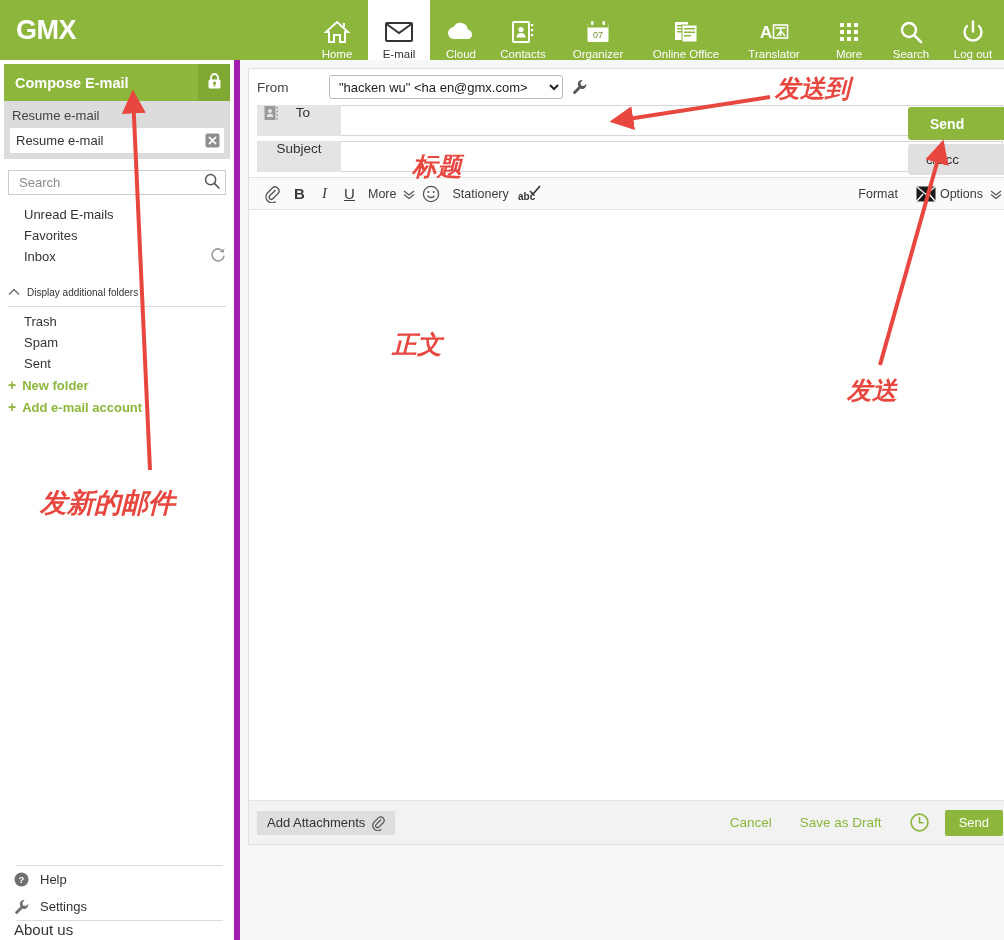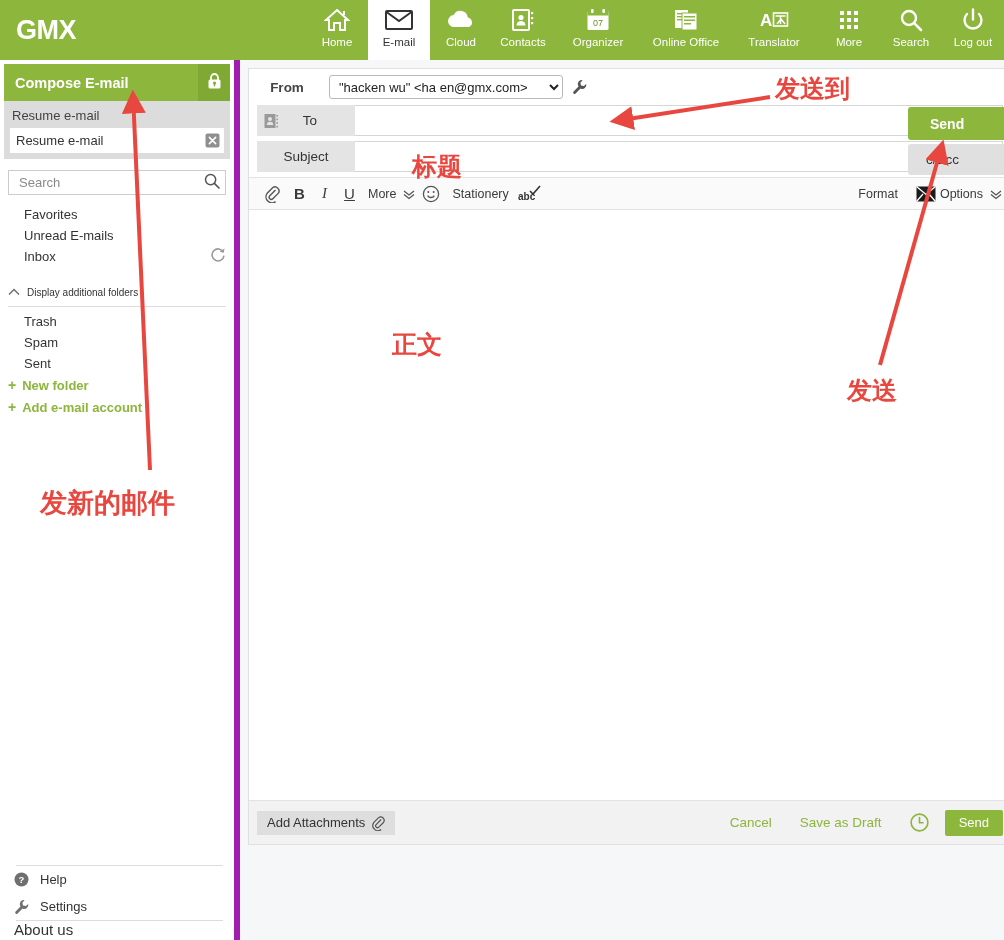--- a/index.html
+++ b/index.html
@@ -20,21 +20,21 @@
   }
   .topnav .logo {
     color:#fff; font-size:27px; font-weight:bold; letter-spacing:-0.5px;
     padding-left:16px; display:flex; align-items:center; height:60px;
   }
   .nav-spacer { flex: 1 1 auto; }
   .nav-items { display:flex; align-items:stretch; height:60px; }
   .nav-item {
     width:62px; height:60px;
     display:flex; flex-direction:column; align-items:center; justify-content:flex-start;
-    padding-top:6px;
+    padding-top:18px;
     color:#ffffff; font-size:11.5px; cursor:pointer;
     text-decoration:none;
   }
   .nav-item.wide { width:88px; }
   .nav-item .nico { height:28px; display:flex; align-items:center; justify-content:center; }
   .nav-item .nlabel { margin-top:2px; line-height:12px; white-space:nowrap; }
   .nav-item.active { background:#ffffff; color:#333333;text-align:right; }
 
   
   .sidebar {
@@ -106,32 +106,32 @@
     position:absolute; left:240px; top:60px; width:764px; height:880px;
     background:#f5f7f9;
   }
   .compose-card {
     position:absolute; left:8px; top:8px; width:764px;
     background:#ffffff; border:1px solid #e0e0e0;
   }
   .from-row {
     height:36px; display:flex; align-items:center; padding-left:8px;
   }
-  .from-label { width:72px; text-align:center; padding-right:12px; font-size:13.5px; color:#444;font-weight:bold; }
+  .from-label { width:72px; text-align:left; padding-right:12px; font-size:13.5px; color:#444; }
   .from-select {
     height:24px; width:234px; font-size:13px; color:#222;
     font-family:"Liberation Sans", sans-serif;
     border:1px solid #b9b9b9; border-radius:3px; background:#fff;
     padding-left:5px;
   }
   .from-wrench { margin-left:9px; cursor:pointer; display:flex; align-items:center; }
 
   .addr-row { display:flex; align-items:stretch; margin:0 8px 5px 8px; height:31px; }
   .addr-tag {
-    width:98px; background:#e4e4e4; display:flex; align-items:center;
+    width:84px; background:#e4e4e4; display:flex; align-items:flex-start;
     font-size:13.5px; color:#333;
   }
   .addr-tag.to { justify-content:flex-start; }
   .addr-tag .contact-ico { margin:0 0 0 7px; display:flex; align-items:center; cursor:pointer; }
   .addr-tag .tagtext { flex:1 1 auto; text-align:center; padding-right:14px; }
   .addr-tag.subject .tagtext { padding-right:0; }
   .addr-input {
     flex:1 1 auto; border:1px solid #d6d6d6; border-left:0; background:#fff;
     font-size:14px; padding-left:8px; outline:none;
     font-family:"Liberation Sans", sans-serif; color:#333;
@@ -183,20 +183,21 @@
     background:#e0e0e0; color:#333; font-size:13.5px;
     display:flex; align-items:center; justify-content:flex-start;
     padding-left:18px; border-radius:3px; cursor:pointer;
   }
 
   
   .anno {
     position:absolute; color:#e8473f; font-weight:bold;
     font-family:"DejaVu Sans", sans-serif; white-space:nowrap;
     pointer-events:none;
+    font-style:italic;
   }
   #annotation-layer { position:absolute; inset:0; pointer-events:none; }
 </style>
 </head>
 <body>
 
 <div id="app">
 
   <div class="topnav">
     <div class="logo">GMX</div>
@@ -366,24 +367,24 @@
           <svg width="16" height="16" viewBox="0 0 16 16">
               <circle cx="6.6" cy="6.6" r="5.1" fill="none" stroke="#555" stroke-width="1.5"></circle>
               <path d="M10.4 10.4 L15 15" stroke="#555" stroke-width="1.7" stroke-linecap="round"></path>
             </svg>
         </span>
       </div>
     </div>
 
     <div class="folders">
       <div class="folder-row">
+        <span>Unread E-mails</span>
+      </div>
+      <div class="folder-row">
         <span>Favorites</span>
-      </div>
-      <div class="folder-row">
-        <span>Unread E-mails</span>
       </div>
       <div class="folder-row">
         <span>Inbox</span>
         <span>
           <svg width="16" height="16" viewBox="0 0 16 16">
               <path d="M13.4 5.2 A6 6 0 1 0 14 8.6" fill="none" stroke="#9a9a9a" stroke-width="1.6"></path>
               <path d="M14.6 1.6 L13.6 5.8 L9.6 4.8 Z" fill="#9a9a9a"></path>
             </svg>
         </span>
       </div>

